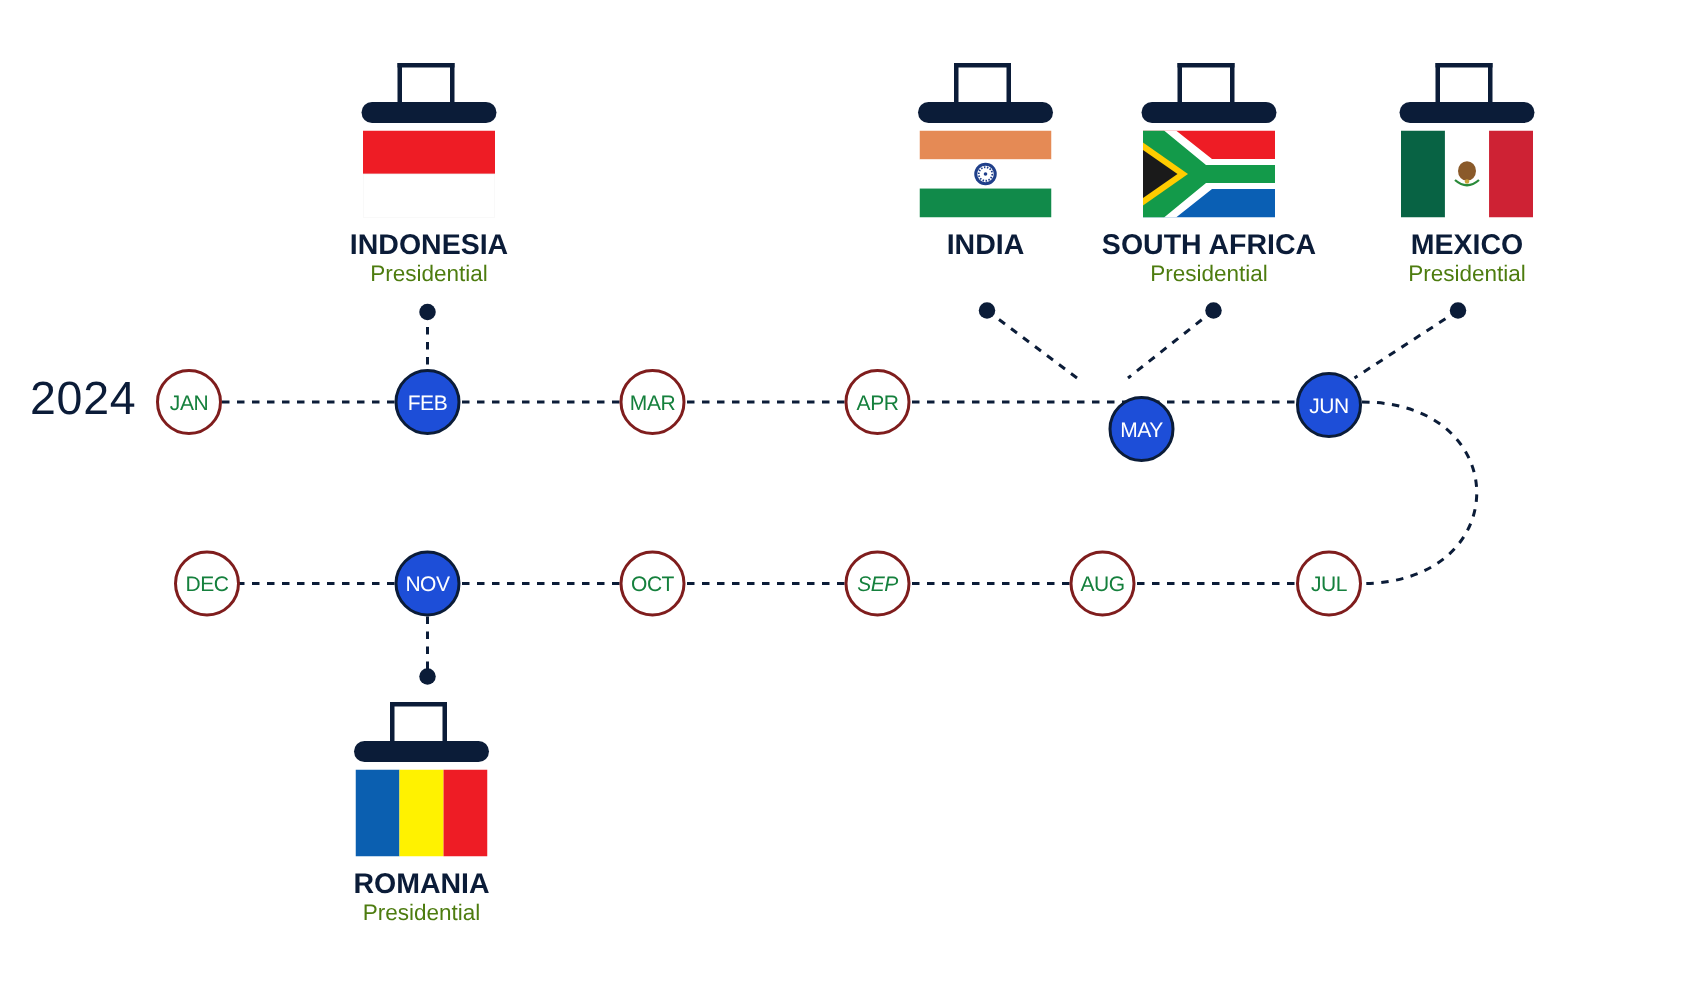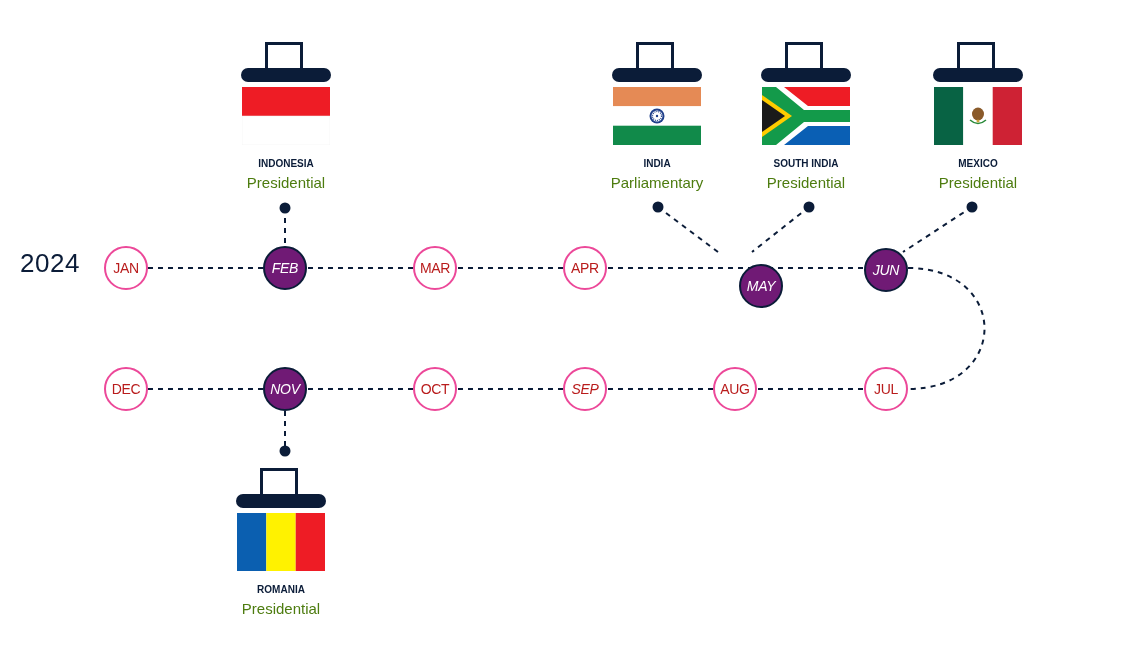--- a/index.html
+++ b/index.html
@@ -1,23 +1,23 @@
 <!DOCTYPE html>
 <html><head>
 <meta charset="utf-8">
 <style>
   html,body{margin:0;padding:0;background:#ffffff;}
   body{width:1125px;height:659px;position:relative;overflow:hidden;font-family:"Liberation Sans",sans-serif;color:#0b1c38;}
   #canvas{position:absolute;left:0;top:0;width:1125px;height:659px;}
-  .year{position:absolute;left:20px;top:248px;font-size:26px;font-weight:400;color:#0b1c38;letter-spacing:0.5px;}
+  .year{position:absolute;left:20px;top:248px;font-size:31px;font-weight:400;color:#0b1c38;letter-spacing:0.5px;}
   .month{position:absolute;width:44px;height:44px;border-radius:50%;box-sizing:border-box;display:flex;align-items:center;justify-content:center;font-size:14px;letter-spacing:-0.3px;}
-  .month.empty{background:#fff;border:2px solid #ec4899;color:#b91c1c;}
-  .month.filled{background:#701a75;border:2px solid #0b1c38;color:#fff;font-style:italic;}
+  .month.empty{background:#fff;border:2px solid #7f1d1d;color:#15803d;}
+  .month.filled{background:#1d4ed8;border:2px solid #0b1c38;color:#fff;}
   .elect{position:absolute;width:160px;text-align:center;}
-  .elect .country{font-weight:700;font-size:10px;line-height:18px;margin-top:10px;color:#0b1c38;}
+  .elect .country{font-weight:700;font-size:19px;line-height:18px;margin-top:10px;color:#0b1c38;}
   .elect .type{font-size:15px;line-height:20px;color:#4d7c0f;}
   .ballot{position:relative;width:90px;height:40px;margin:0 auto;}
   .ballot .paper{position:absolute;left:24px;top:0;width:38px;height:28px;border:3px solid #0b1c38;border-bottom:none;box-sizing:border-box;background:#fff;}
   .ballot .slot{position:absolute;left:0;top:26px;width:90px;height:14px;border-radius:7px;background:#0b1c38;}
   .flag{width:88px;height:58px;margin:5px auto 0;display:block;}
 </style>
 </head>
 <body>
 
 <div id="canvas">
@@ -49,21 +49,21 @@
   <div class="month empty" style="left:413px;top:246px;">MAR</div>
   <div class="month empty" style="left:563px;top:246px;">APR</div>
   <div class="month filled" style="left:713px;top:264px;margin-left:26px;">MAY</div>
   <div class="month filled" style="left:864px;top:248px;">JUN</div>
 
   <div class="month empty" style="left:864px;top:367px;">JUL</div>
   <div class="month empty" style="left:713px;top:367px;text-align:center;">AUG</div>
   <div class="month empty" style="left:563px;top:367px;font-style:italic;">SEP</div>
   <div class="month empty" style="left:413px;top:367px;">OCT</div>
   <div class="month filled" style="left:263px;top:367px;">NOV</div>
-  <div class="month empty" style="left:104px;top:367px;">DEC</div>
+  <div class="month empty" style="left:116px;top:367px;">DEC</div>
 
   <div class="elect" style="left:206px;top:42px;">
     <div class="ballot">
         <div class="paper"></div>
         <div class="slot"></div>
       </div>
     <svg class="flag" viewBox="0 0 88 58">
       <rect x="0" y="0" width="88" height="29" fill="#ee1c25"></rect>
       <rect x="0" y="29" width="88" height="29" fill="#ffffff" stroke="#eeeeee" stroke-width="0.5"></rect>
     </svg>
@@ -79,37 +79,36 @@
     <svg class="flag" viewBox="0 0 88 58">
       <rect x="0" y="0" width="88" height="19.3" fill="#e58a55"></rect>
       <rect x="0" y="19.3" width="88" height="19.4" fill="#ffffff"></rect>
       <rect x="0" y="38.7" width="88" height="19.3" fill="#118a4a"></rect>
       <circle cx="44" cy="29" r="7.5" fill="#1f3f8a"></circle>
       <circle cx="44" cy="29" r="5.5" fill="#ffffff"></circle>
       <circle cx="44" cy="29" r="4.5" fill="none" stroke="#1f3f8a" stroke-width="1.2" stroke-dasharray="1,1"></circle>
       <circle cx="44" cy="29" r="1.2" fill="#1f3f8a"></circle>
     </svg>
     <div class="country">INDIA</div>
-    <div class="type">Parliamentary</div>
   </div>
 
   <div class="elect" style="left:726px;top:42px;">
     <div class="ballot">
         <div class="paper"></div>
         <div class="slot"></div>
       </div>
     <svg class="flag" viewBox="0 0 88 58">
       <rect x="0" y="0" width="88" height="29" fill="#ee1c25"></rect>
       <rect x="0" y="29" width="88" height="29" fill="#0a5fb4"></rect>
       <polygon points="0,0 22,0 46,19 88,19 88,39 46,39 22,58 0,58" fill="#ffffff"></polygon>
       <polygon points="0,0 14,0 42,23 88,23 88,35 42,35 14,58 0,58" fill="#139a4a"></polygon>
       <polygon points="0,8 30,29 0,50" fill="#ffcc00"></polygon>
       <polygon points="0,13 23,29 0,45" fill="#1a1a1a"></polygon>
     </svg>
-    <div class="country">SOUTH INDIA</div>
+    <div class="country">SOUTH AFRICA</div>
     <div class="type">Presidential</div>
   </div>
 
   <div class="elect" style="left:898px;top:42px;">
     <div class="ballot">
         <div class="paper"></div>
         <div class="slot"></div>
       </div>
     <svg class="flag" viewBox="0 0 88 58">
       <rect x="0" y="0" width="29.3" height="58" fill="#086344"></rect>

